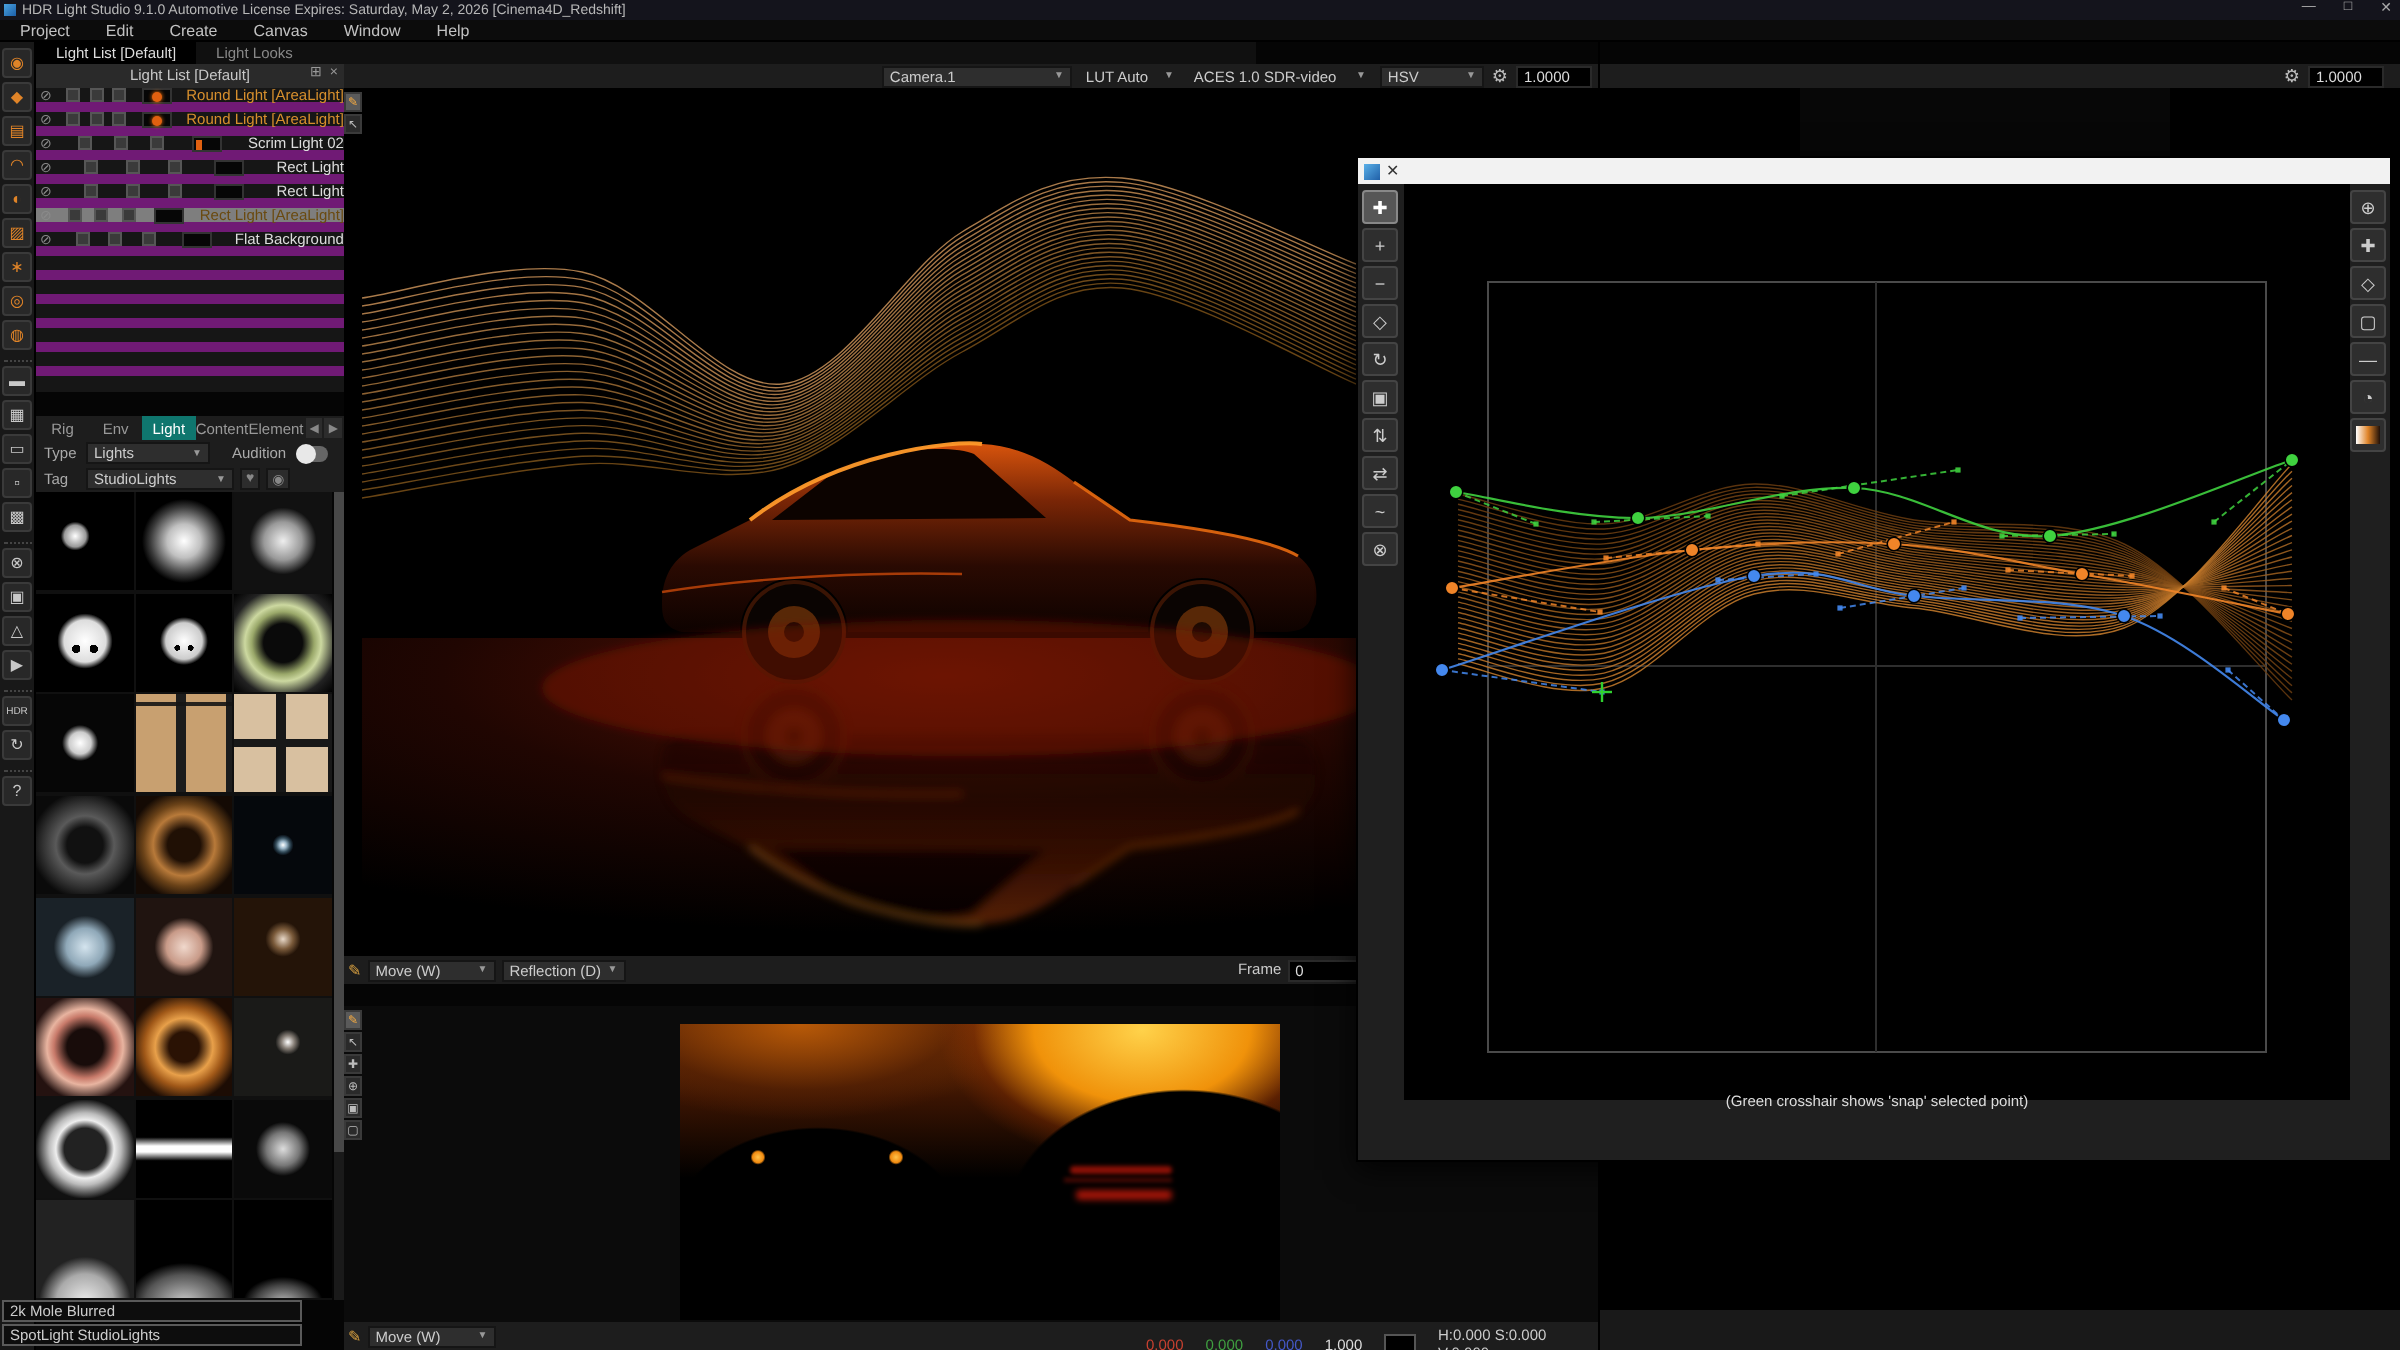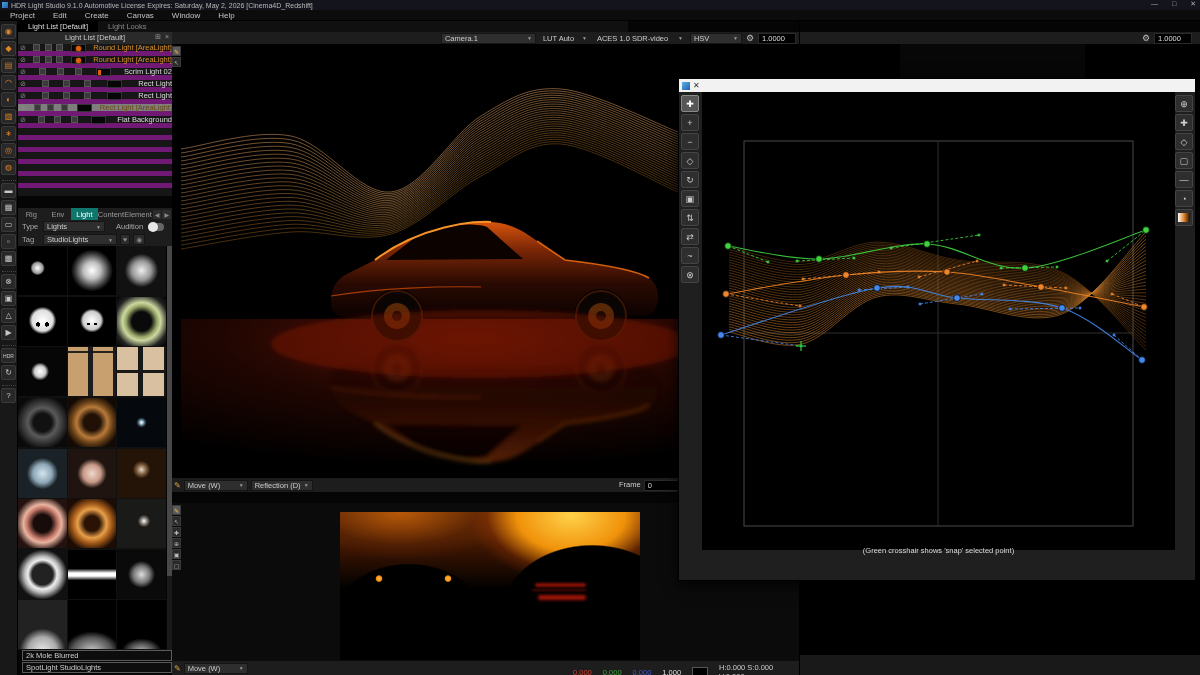--- a/index.html
+++ b/index.html
@@ -59,21 +59,21 @@
   #pl-typerow{left:18px;top:220px;width:154px;height:13px;background:#1d1d1d;display:flex;align-items:center;gap:3px;padding-left:4px;box-sizing:border-box;}
   #pl-tagrow{left:18px;top:233px;width:154px;height:13px;background:#1d1d1d;display:flex;align-items:center;gap:3px;padding-left:4px;box-sizing:border-box;}
   .pl-lab{font-size:7.5px;color:#aaa;width:18px;}
   .toggle{width:16px;height:8px;border-radius:4px;background:#666;position:relative;margin-left:2px;}
   .toggle .knob{position:absolute;left:0px;top:-1px;width:10px;height:10px;border-radius:50%;background:#e8e8e8;}
   .mini-ic{font-size:7px;color:#888;background:#2c2c2c;border:1px solid #151515;padding:0 2px;height:9px;display:flex;align-items:center;}
   #pl-grid{left:18px;top:246px;width:148px;height:404px;background:#101010;display:grid;grid-template-columns:repeat(3,1fr);gap:1px;overflow:hidden;}
   .thumb{background:#000;}
   #pl-scroll{left:167px;top:246px;width:5px;height:404px;background:#1a1a1a;}
   #pl-scroll .thmb{position:absolute;left:0;top:0;width:5px;height:330px;background:#484848;}
-  .infobox{left:22px;width:150px;height:11px;background:#0d0d0d;border:1px solid #5a5a5a;font-size:7.5px;color:#ccc;display:flex;align-items:center;padding-left:3px;box-sizing:border-box;}
+  .infobox{left:1px;width:150px;height:11px;background:#0d0d0d;border:1px solid #5a5a5a;font-size:7.5px;color:#ccc;display:flex;align-items:center;padding-left:3px;box-sizing:border-box;}
 
   
   #rv-hdr{left:172px;top:21px;width:628px;height:11px;}
   #rv-opts{left:172px;top:32px;width:628px;height:12px;background:#1d1d1d;display:flex;align-items:center;justify-content:flex-end;gap:4px;padding-right:4px;box-sizing:border-box;}
   #rv-view{left:172px;top:44px;width:628px;height:434px;background:#000;}
   .minitools{position:absolute;left:0;top:2px;width:9px;display:flex;flex-direction:column;gap:1px;z-index:5;}
   .mtool{width:9px;height:10px;background:#2a2a2a;border:1px solid #3a3a3a;font-size:6px;color:#bbb;display:flex;align-items:center;justify-content:center;box-sizing:border-box;}
   .mtool.active{background:#5a5a5a;color:#ffb040;}
   #rv-art{position:absolute;left:9px;top:0;}
   #rv-foot{left:172px;top:478px;width:628px;height:14px;background:#1d1d1d;display:flex;align-items:center;gap:3px;padding-left:2px;box-sizing:border-box;}

